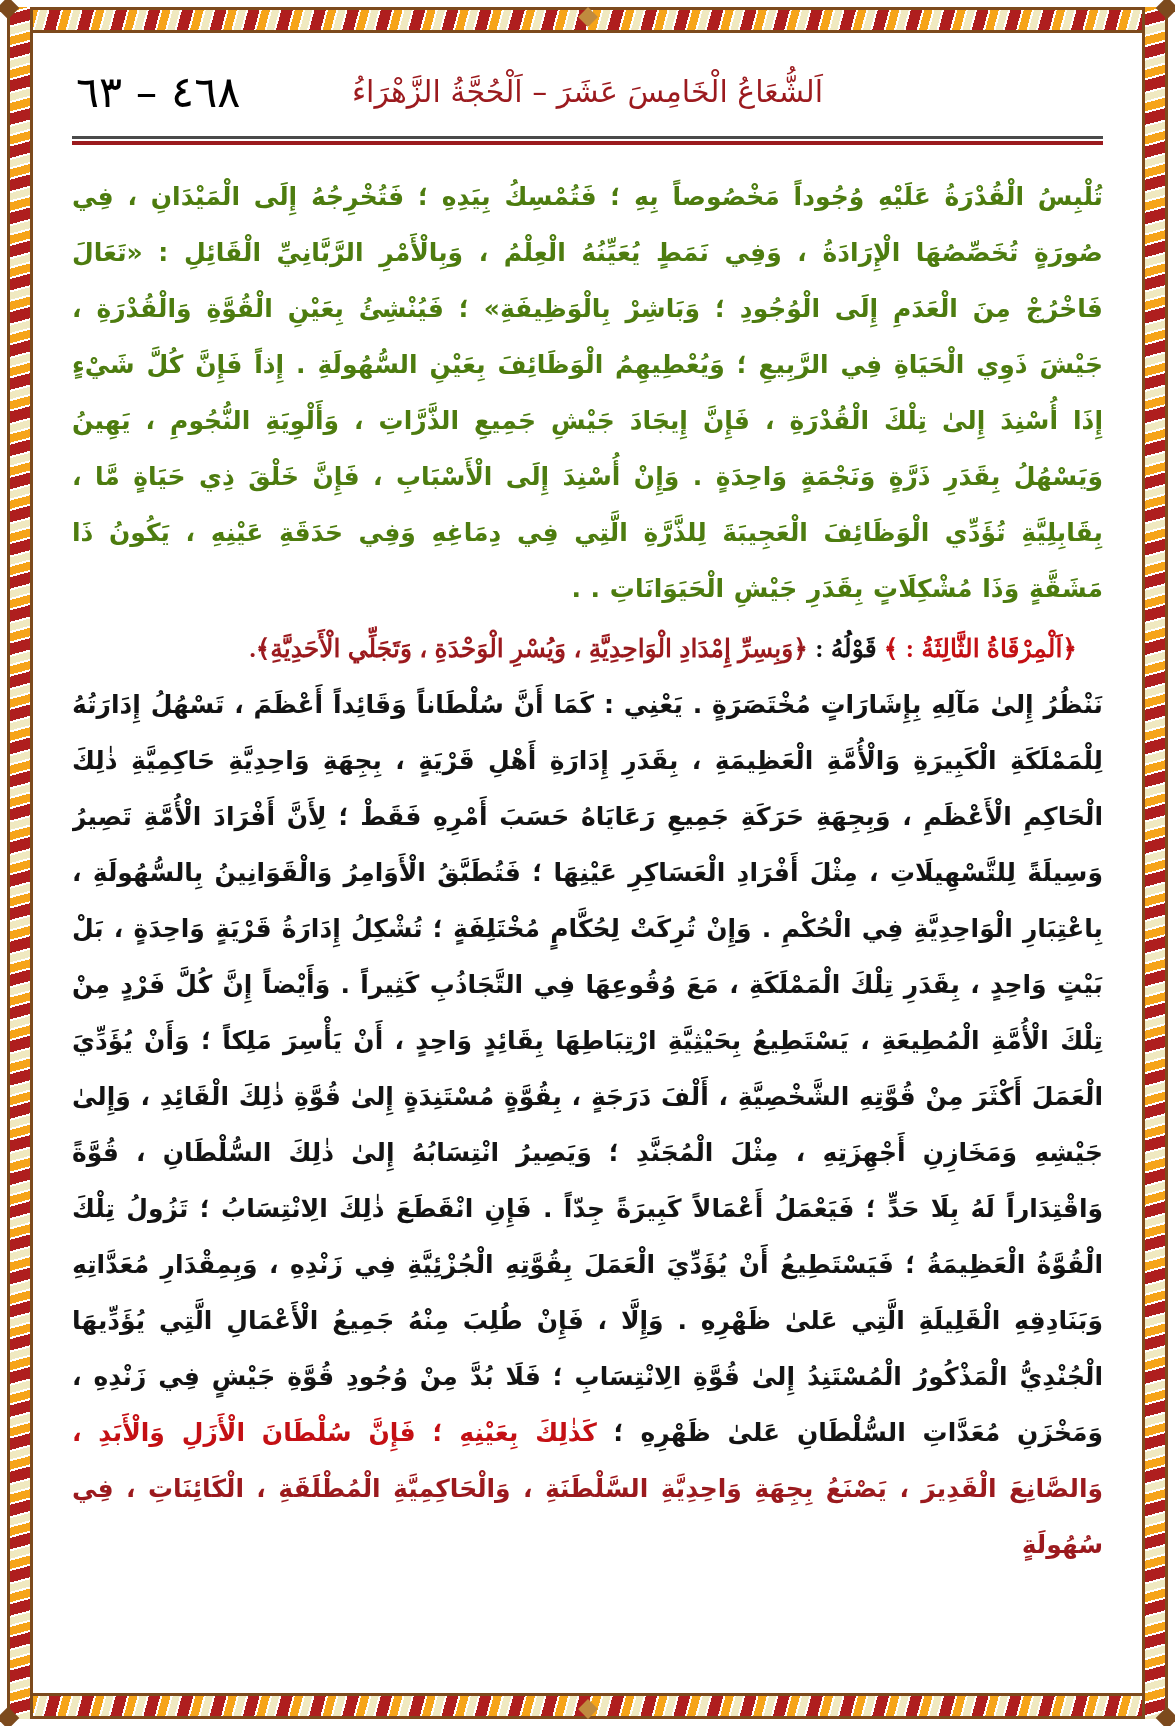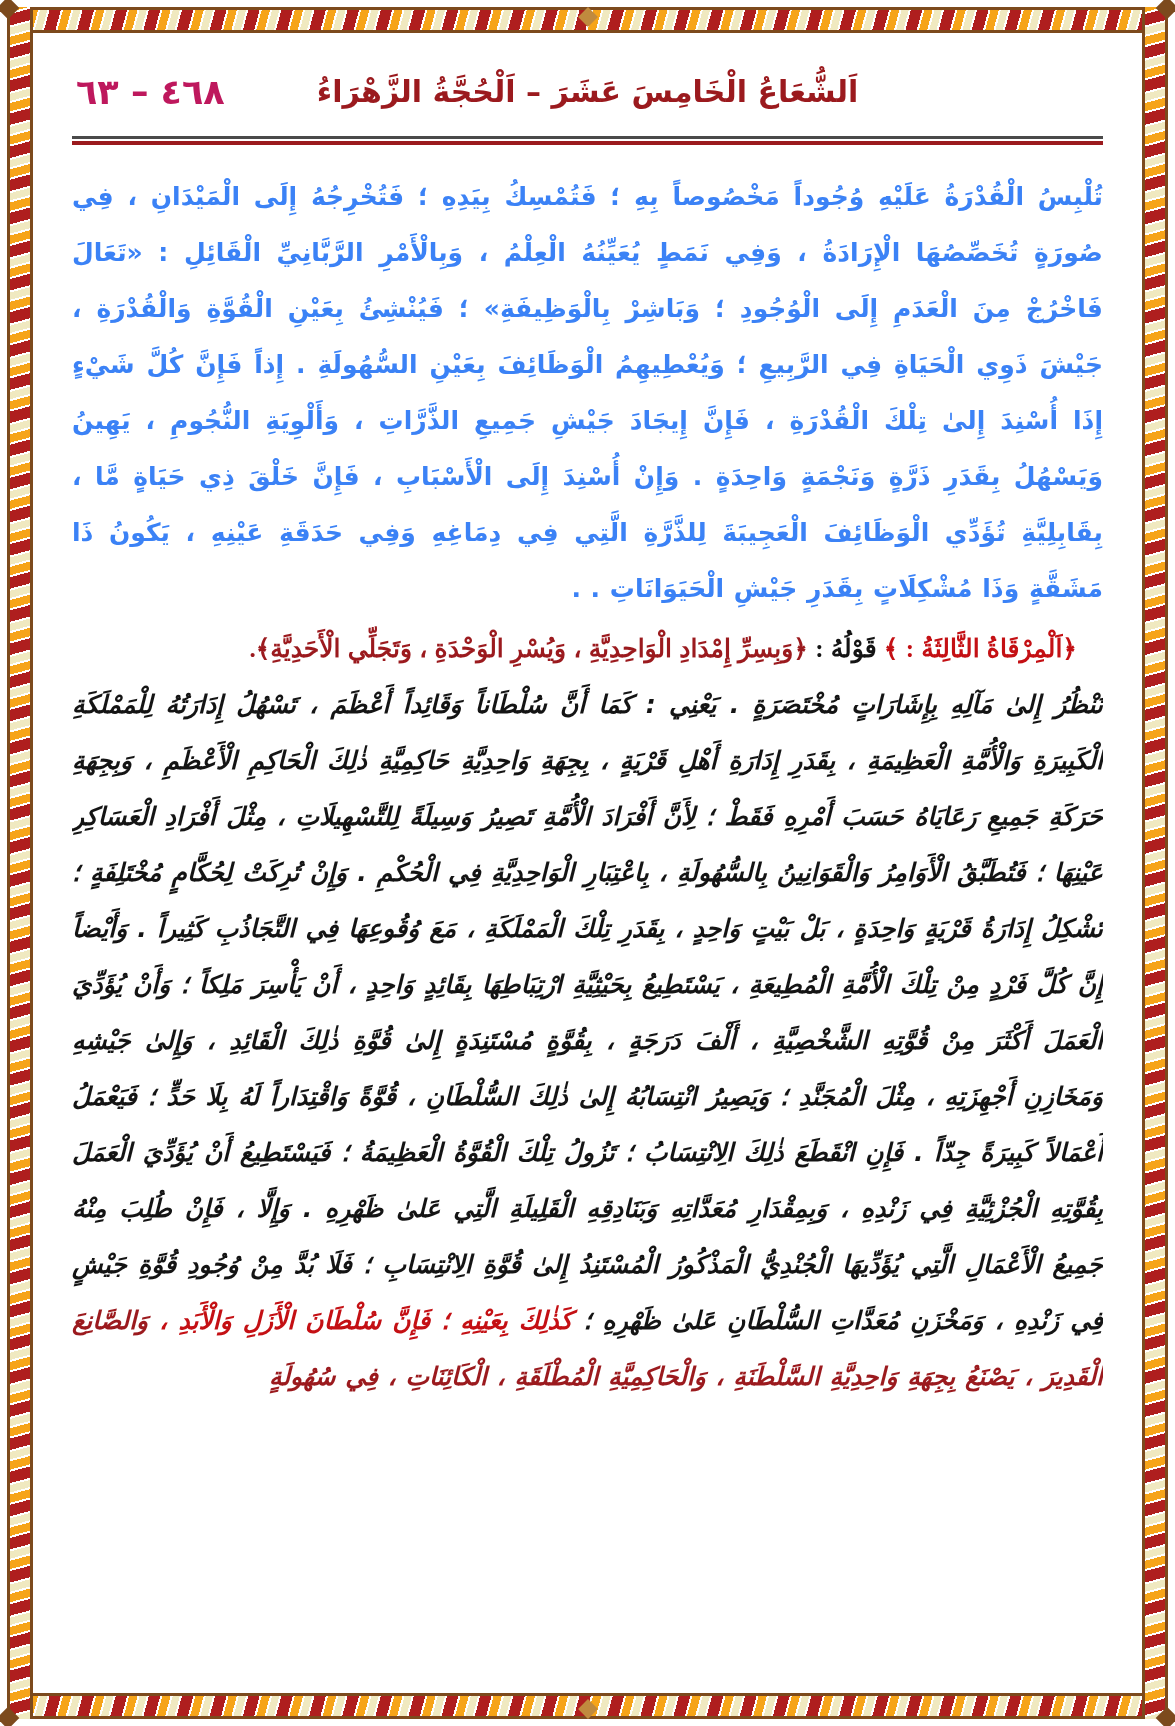--- a/index.html
+++ b/index.html
@@ -52,39 +52,39 @@
   }
   .edge-diamond.top{top:10px;}
   .edge-diamond.bottom{bottom:10px;}
   
   .content{
     position:absolute;top:48px;left:72px;right:72px;bottom:48px;
     direction:rtl;overflow:hidden;z-index:3;
   }
   .header{position:relative;height:66px;margin-top:14px;}
   .title{
-    text-align:center;font-size:30px;font-weight:bold;color:#9B1A1E;
+    text-align:center;font-size:30px;font-weight:normal;color:#9B1A1E;
     line-height:60px;letter-spacing:0.5px;
   }
   .page-number{
-    position:absolute;left:4px;top:0;font-size:35px;font-weight:bold;
-    color:#be185d;line-height:60px;direction:ltr;unicode-bidi:embed;
+    position:absolute;left:4px;top:0;font-size:43px;font-weight:normal;
+    color:#000000;line-height:60px;direction:ltr;unicode-bidi:embed;
   }
   .rule-dark{height:3px;background:#4A4A4A;margin-top:8px;}
   .rule-red{height:4px;background:#9B1A1E;margin-top:2px;}
   .para{
     margin:0;font-size:25px;font-weight:bold;line-height:56px;
     text-align:justify;word-spacing:1px;
   }
-  .para.opening{margin-top:24px;color:#3b82f6;}
+  .para.opening{margin-top:24px;color:#4d7c0f;}
   .heading-line{margin-top:4px;padding-right:26px;font-family:Liberation Serif, serif;}
   .bright{color:#C41014;}
   .blacktext{color:#141414;}
   .maroon{color:#9B1A1E;}
-  .para.commentary{color:#141414;font-style:italic;}
+  .para.commentary{color:#141414;}
 </style>
 </head>
 <body>
 
 <div class="page">
 
   <div class="frame-strip frame-h frame-top"></div>
   <div class="frame-strip frame-h frame-bottom"></div>
   <div class="frame-strip frame-v frame-left"></div>
   <div class="frame-strip frame-v frame-right"></div>

